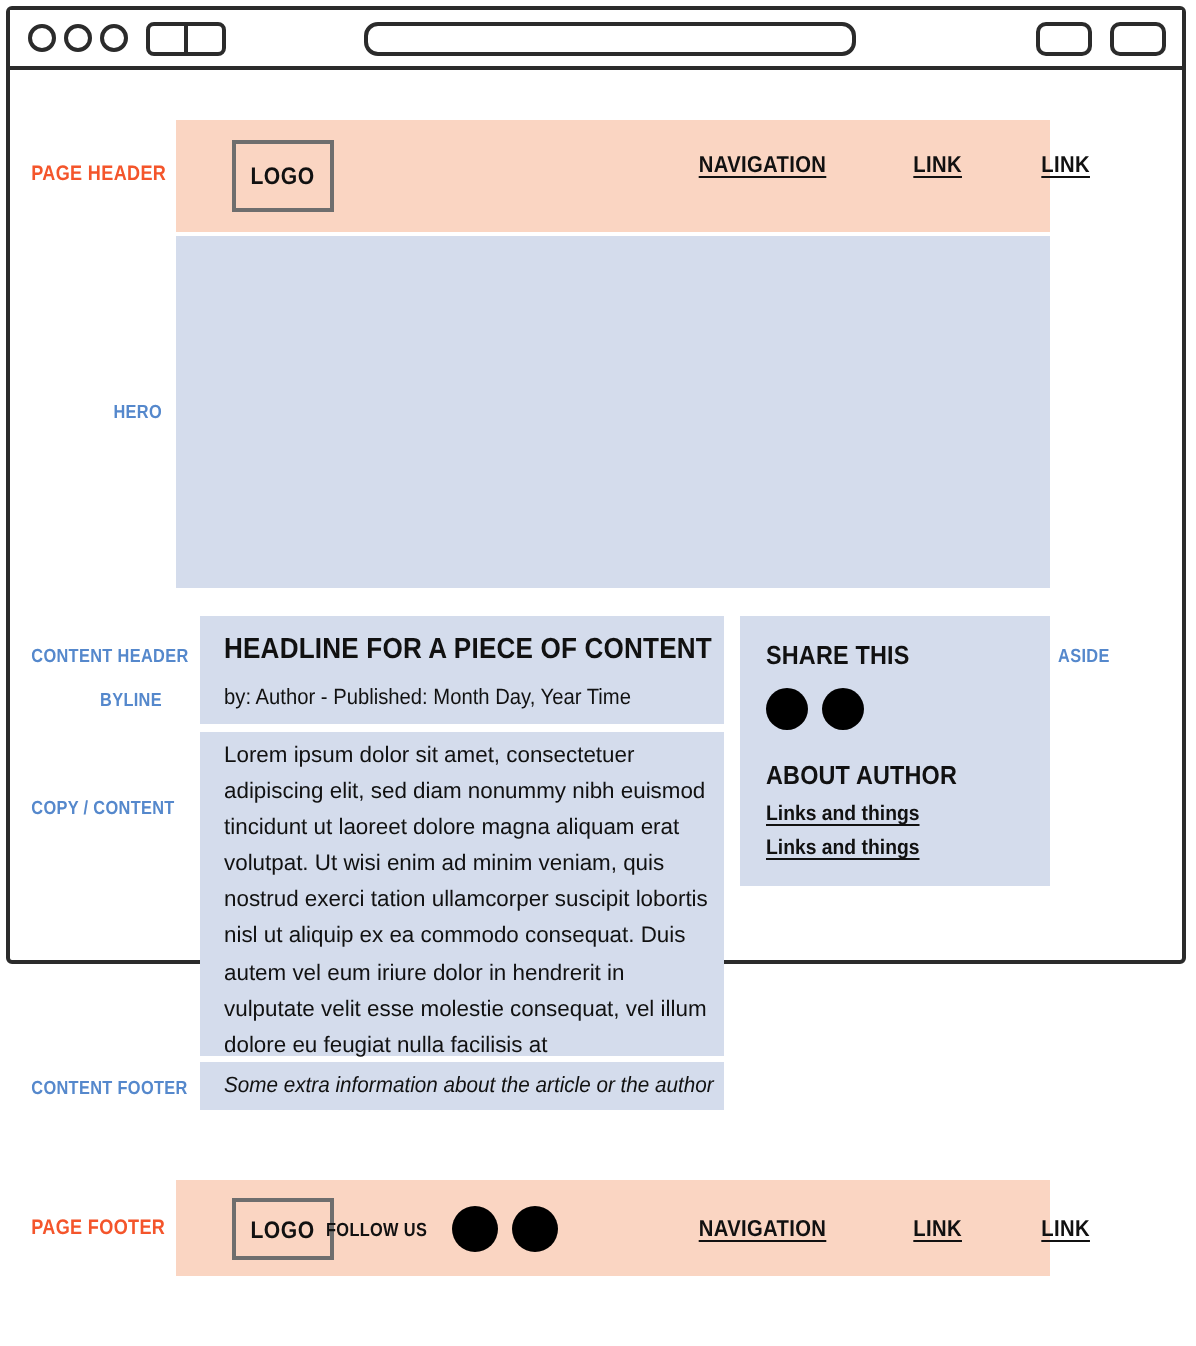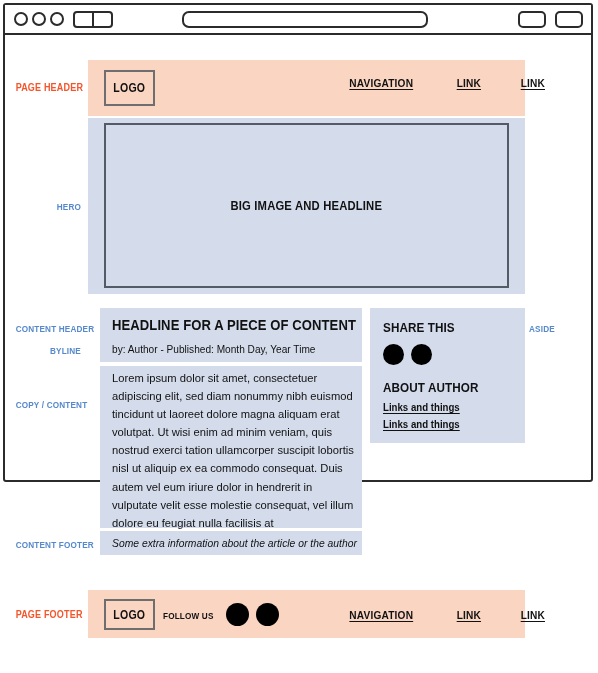--- a/index.html
+++ b/index.html
@@ -141,20 +141,21 @@
     background: #fad5c2;
     box-sizing: border-box;
     display: flex;
     align-items: center;
     justify-content: center;
     font-weight: bold;
     font-size: 12px;
     letter-spacing: 0.3px;
     color: #111;
     transform: none;
+    margin-left: 12px;
   }
   .logo-box span { transform: scaleX(0.88); display: inline-block; }
 
   .navlinks {
     position: absolute;
     display: flex;
     align-items: center;
     gap: 37px;
   }
   .navlink {
@@ -292,23 +293,20 @@
     <div class="navlinks" style="left:340px; top:68px; height:20px;">
       <span class="navlink">NAVIGATION</span>
       <span class="navlink">LINK</span>
       <span class="navlink">LINK</span>
     </div>
 
     <div class="anno right" style="left:0px; top:196px; width:76px;">HERO</div>
 
     <div class="blk blue" style="left:83px; top:113px; width:437px; height:176px;"></div>
 
-    <div class="hero-inner" style="left:99px; top:118px; width:405px; height:165px;">
-      <span class="hero-text">BIG IMAGE AND HEADLINE</span>
-    </div>
 
     <div class="anno right" style="left:0px; top:318px; width:76px;">CONTENT HEADER</div>
     <div class="anno right" style="left:0px; top:340px; width:76px;">BYLINE</div>
 
     <div class="blk blue" style="left:95px; top:303px; width:262px; height:54px;"></div>
 
     <div class="headline" style="left:107px; top:312px;">HEADLINE FOR A PIECE OF CONTENT</div>
 
     <div class="byline" style="left:107px; top:338px;">by: Author - Published: Month Day, Year Time</div>
 

